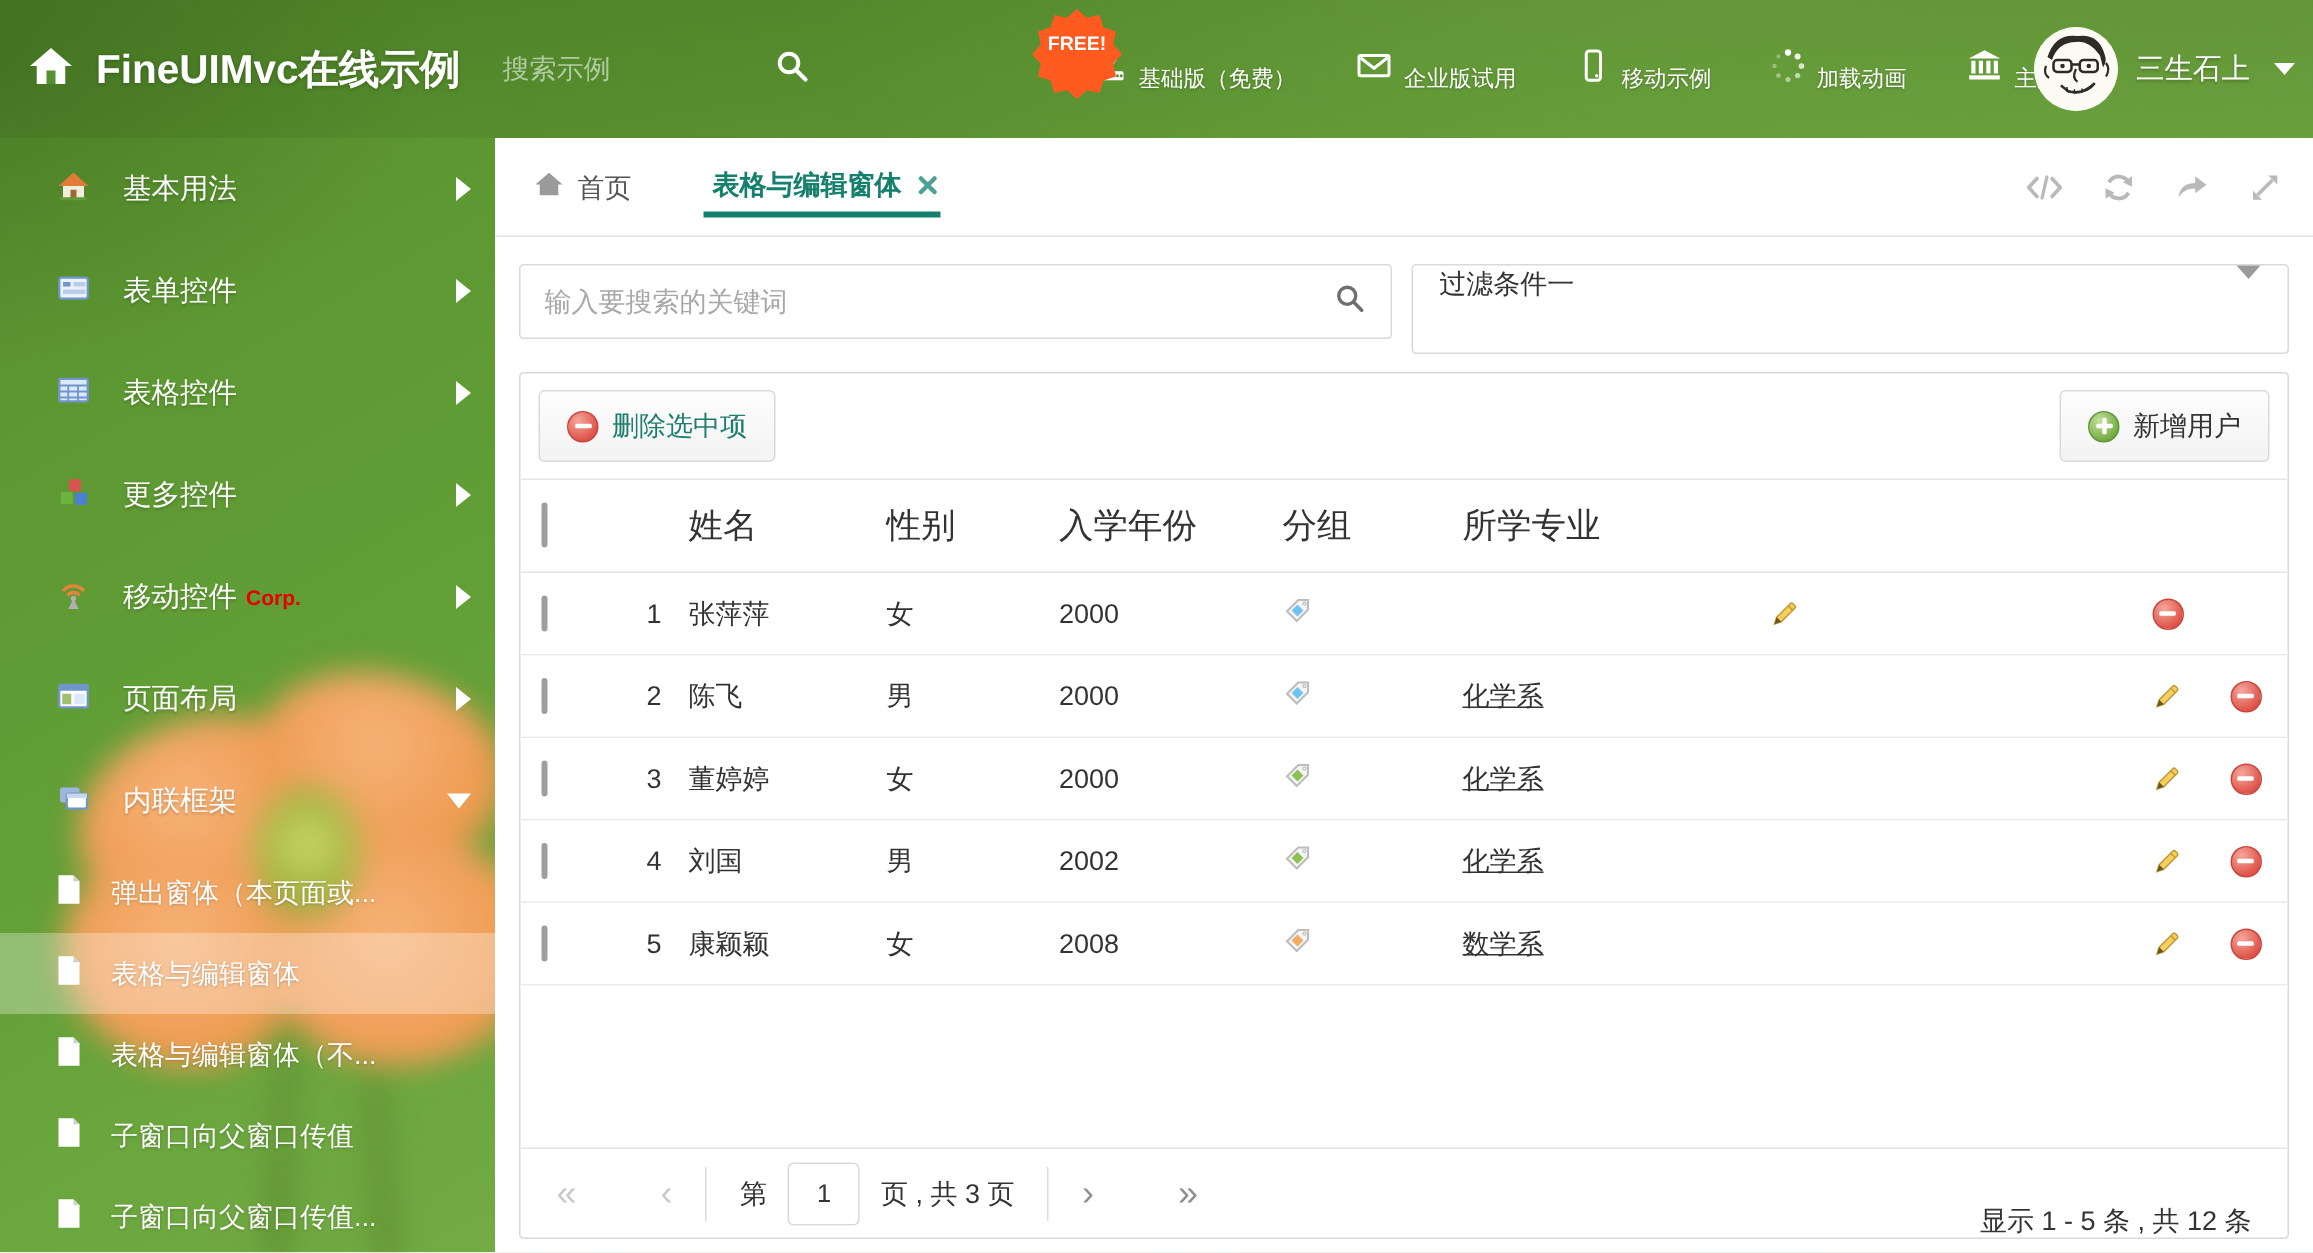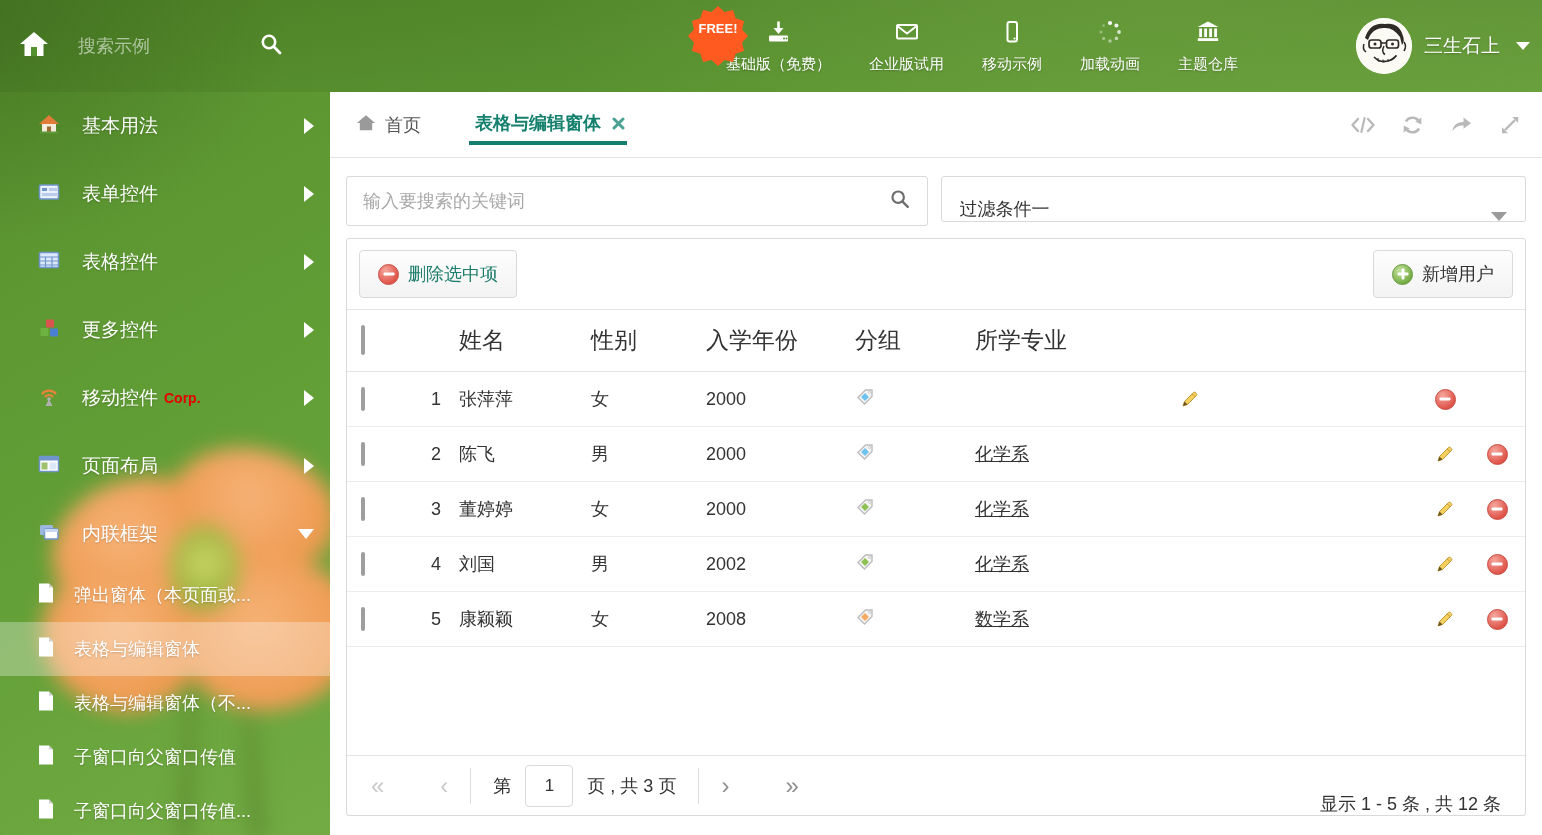--- a/index.html
+++ b/index.html
@@ -31,21 +31,21 @@
   .topbar { position:absolute; left:0; top:0; width:1542px; height:92px;
     background:linear-gradient(rgba(30,60,8,.18), rgba(30,60,8,.10));
     display:flex; align-items:center; color:#fff; z-index:5; }
   .brand { display:flex; align-items:center; gap:14px; padding-left:18px; }
   .brand-title { font-size:27px; font-weight:bold; text-shadow:0 1px 3px rgba(0,0,0,.25); white-space:nowrap; }
   .hdr-search { display:flex; align-items:center; margin-left:28px; width:205px;justify-content:space-between; }
   .hdr-search input { background:transparent; border:none; outline:none; color:#fff; font-size:18px; width:150px;
     font-family:inherit; }
   .hdr-search input::placeholder { color:rgba(255,255,255,.55); }
   .hdr-actions { position:absolute; left:726px; top:0; height:92px; display:flex; align-items:center; gap:38px; }
-  .hdr-action { display:flex; flex-direction:column; align-items:center; gap:6px; cursor:pointer; }
+  .hdr-action { display:flex; flex-direction:row; align-items:flex-end; gap:6px; cursor:pointer; }
   .hdr-action-label { font-size:15px; text-shadow:0 1px 2px rgba(0,0,0,.25); white-space:nowrap; }
   .free-badge { position:absolute; left:688px; top:6px; width:60px; height:60px; z-index:6; }
   .free-badge text { font-weight:bold; }
   .user-area { position:absolute; right:12px; top:0; height:92px; display:flex; align-items:center; gap:12px; }
   .avatar { width:56px; height:56px; border-radius:50%; overflow:hidden; background:#fbfbf4; flex:none; }
   .user-name { font-size:19px; text-shadow:0 1px 2px rgba(0,0,0,.25); }
   .caret-down-w { width:0; height:0; border-left:7px solid transparent; border-right:7px solid transparent; border-top:8px solid #fff; margin-left:4px; }
 
   
   .sidebar { position:absolute; left:0; top:92px; width:330px; bottom:0; z-index:4; color:#fff; }
@@ -68,21 +68,21 @@
   .tab-active { position:relative; margin-left:42px; height:100%; display:flex; align-items:center;
     color:#15806d; font-weight:bold; font-size:18px; border-bottom:4px solid #15806d; padding:0 26px 0 6px; cursor:pointer; }
   .tab-close { position:absolute; right:2px; top:13px; cursor:pointer; line-height:0; }
   .tab-tools { margin-left:auto; display:flex; align-items:center; gap:24px; }
   .tool-btn { cursor:pointer; line-height:0; }
 
   .filters { display:flex; gap:13px; padding:18px 16px 0 16px; flex:none; }
   .search-box { flex:1; height:50px; border:1px solid #d9d9d9; border-radius:3px; display:flex; align-items:center; padding:0 16px;gap:44px; }
   .search-box input { border:none; outline:none; flex:1; font-size:18px; color:#333; font-family:inherit; }
   .search-box input::placeholder { color:#a8a8a8; }
-  .filter-select { flex:1; height:46px; border:1px solid #d9d9d9; border-radius:3px; display:flex; align-items:flex-end; padding:0 18px; cursor:pointer; }
+  .filter-select { flex:1; height:60px; border:1px solid #d9d9d9; border-radius:3px; display:flex; align-items:flex-start; padding:0 18px; cursor:pointer; }
   .filter-select .val { flex:1; font-size:18px; color:#333; }
   .caret-down-g { width:0; height:0; border-left:8px solid transparent; border-right:8px solid transparent; border-top:9px solid #9a9a9a; }
 
   .grid-panel { margin:12px 16px 0 16px; border:1px solid #d9d9d9; border-radius:3px; height:578px;
     display:flex; flex-direction:column; overflow:hidden; flex:none; }
   .grid-toolbar { padding:11px 12px; display:flex; align-items:center; border-bottom:1px solid #e5e5e5; }
   .gbtn { height:48px; display:flex; align-items:center; gap:9px; padding:0 18px; border:1px solid #d9d9d9;
     border-radius:4px; background:linear-gradient(#fdfdfd,#f3f3f3); cursor:pointer; font-size:18px; }
   .gbtn .lbl-del { color:#1d7e6c; }
   .gbtn .lbl-add { color:#333; }
@@ -132,20 +132,21 @@
   </div>
 
   <div class="topbar">
     <div class="brand">
       <span>
         <svg width="32" height="30" viewBox="0 0 32 30">
             <path d="M16 3 L30 15 H25.5 V27 H6.5 V15 H2 Z" fill="#fff"></path>
             <rect x="13" y="18" width="6" height="9" fill="#55912e"></rect>
           </svg>
       </span>
+      <span class="brand-title">FineUIMvc在线示例</span>
     </div>
     <div class="hdr-search">
       <input type="text" placeholder="搜索示例" style="">
       <span>
         <svg width="24" height="24" viewBox="0 0 24 24">
             <circle cx="10" cy="10" r="6.2" fill="none" stroke="#fff" stroke-width="2.6"></circle>
             <line x1="14.8" y1="14.8" x2="21" y2="21" stroke="#fff" stroke-width="2.8" stroke-linecap="round"></line>
           </svg>
       </span>
     </div>

